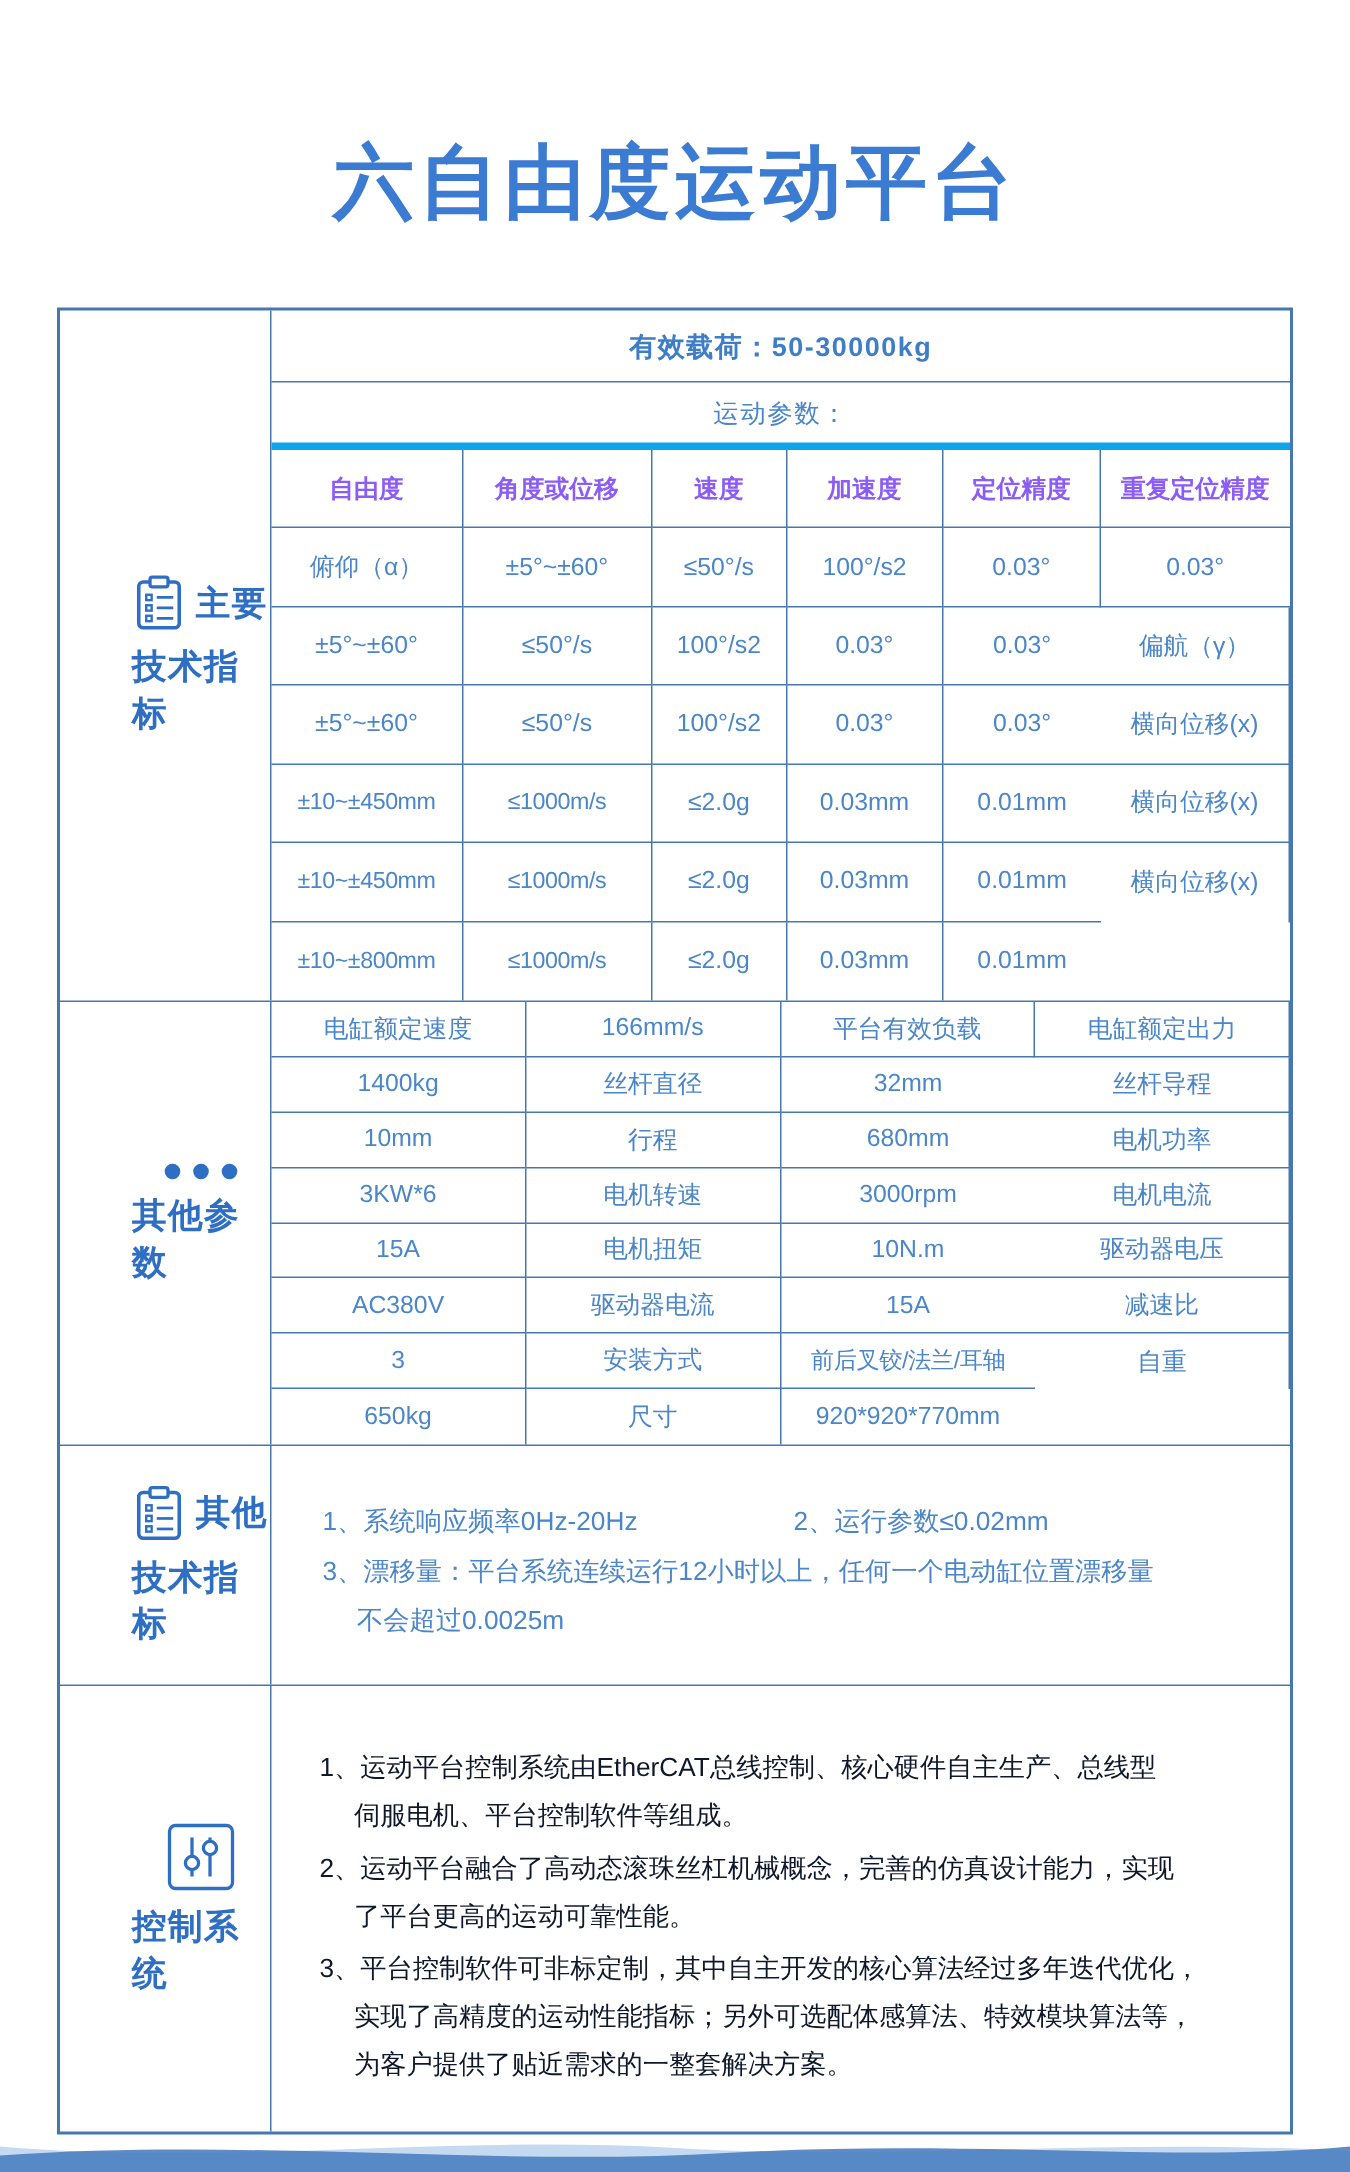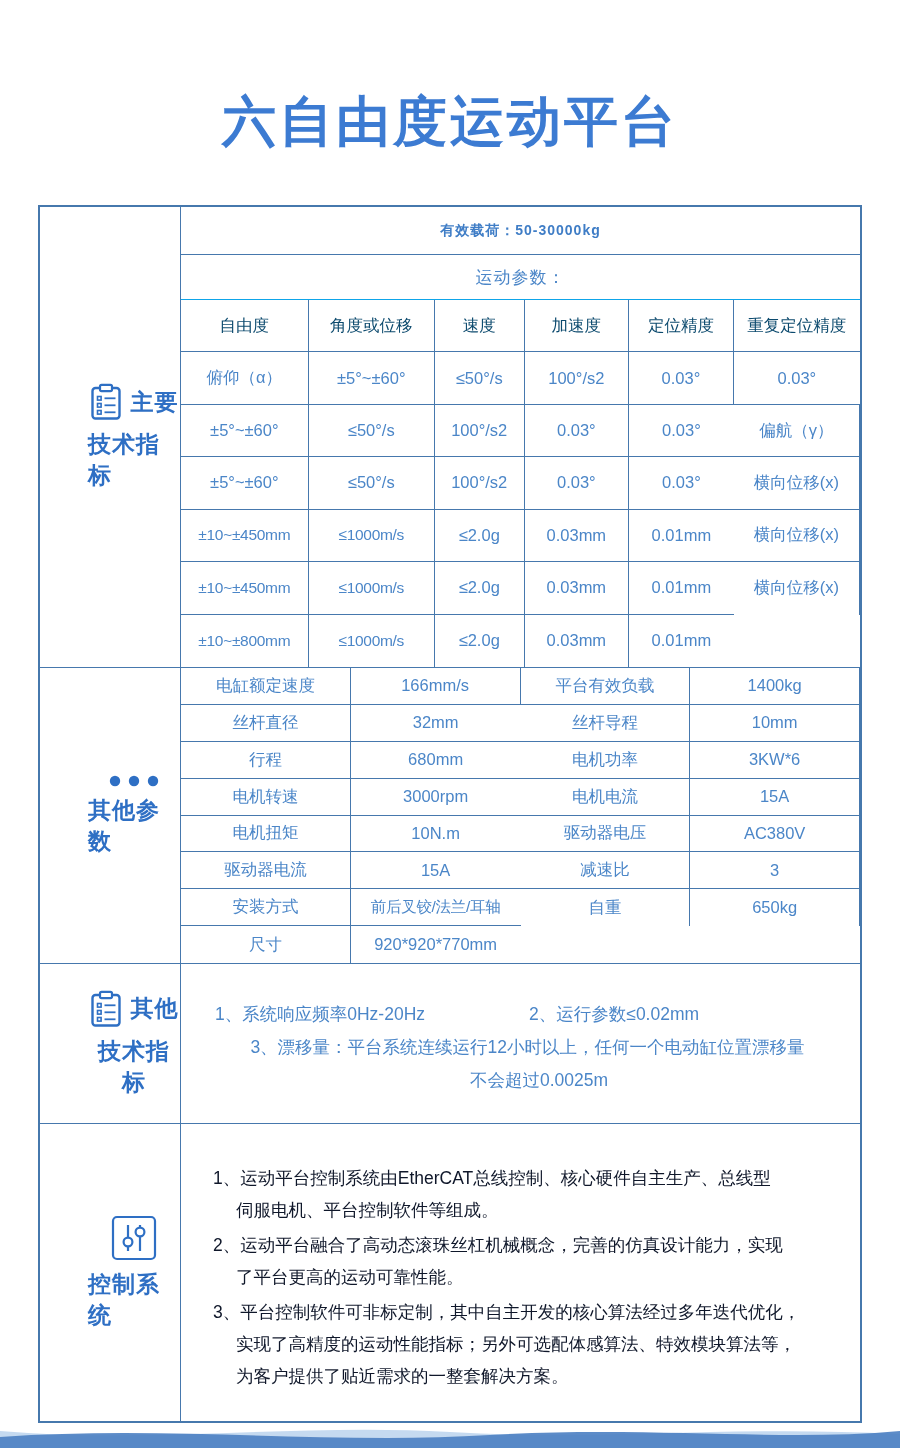--- a/index.html
+++ b/index.html
@@ -10,49 +10,49 @@
   .page-title { text-align:center; margin-top:86px; font-size:54px; font-weight:700;
                 color:#3c7bd2; letter-spacing:3px; }
 
   .spec-table { position:absolute; top:205px; left:38px; width:824px; height:1218px;
                 border:2px solid #4678ad; background:#fff; display:flex; flex-direction:column; }
 
   .section { display:flex; }
   .section + .section { border-top:1px solid #4678ad; }
   .sec-main  { height:460px; }
   .sec-other { height:296px; }
-  .sec-notes { height:160px;text-align:center; }
+  .sec-notes { height:160px; }
   .sec-control { flex:1; }
 
   .label-col { width:141px; flex-shrink:0; border-right:1px solid #4678ad;
                display:flex; flex-direction:column; align-items:center; justify-content:center;padding-left:48px; }
   .label-row { display:flex; align-items:center; gap:9px; }
   .label-text { font-size:23px; font-weight:700; color:#2e6fc4; letter-spacing:1px; }
   .label-stack { margin-top:8px; }
   .icon-wrap { display:flex; align-items:center; justify-content:center; }
 
   .content-col { flex:1; display:flex; flex-direction:column; min-width:0; }
 
   .row-payload { height:48px; border-bottom:1px solid #4678ad; display:flex;
-                 align-items:center; justify-content:center; font-size:14px;
+                 align-items:center; justify-content:center; font-size:18px;
                  font-weight:600; color:#3f7dc6; letter-spacing:1px; }
-  .row-motion  { height:45px; border-bottom:1px solid #0ea5e9; display:flex;
+  .row-motion  { height:45px; border-bottom:5px solid #0ea5e9; display:flex;
                  align-items:center; justify-content:center; font-size:17px;
                  color:#4b86c8; letter-spacing:1px; }
 
   .main-grid { flex:1; display:grid;
                grid-template-columns:18.8% 18.6% 13.2% 15.4% 15.4% 18.6%;
                grid-auto-rows:1fr; }
   .params-grid { height:100%; display:grid;
                  grid-template-columns:25% 25% 25% 25%; grid-auto-rows:1fr; }
 
   .cell { display:flex; align-items:center; justify-content:center; text-align:center;
           border-right:1px solid #4678ad; border-bottom:1px solid #4678ad;
           font-size:16.5px; color:#4b86c8; padding:2px; overflow:hidden; }
-  .cell.head { font-weight:400; color:#0c4a6e;text-align:right; }
+  .cell.head { font-weight:700; color:#8b5cf6;text-align:right; }
   .cell.c-last { border-right:none; }
   .cell.r-last { border-bottom:none; }
   .cell.tight { font-size:15.5px; letter-spacing:-0.3px; }
 
   .notes-body { padding:34px 20px 0 34px; font-size:17.5px; color:#4b86c8; }
   .notes-line { line-height:33px; }
   .notes-line-1 { display:flex; gap:104px; }
   .indent { padding-left:23px; }
 
   .control-body { padding:38px 34px 0 32px; font-size:17.5px; color:#0f172a; }
@@ -152,20 +152,21 @@
         </svg>
       </span>
       <div class="label-text label-stack">其他参数</div>
     </div>
     <div class="content-col">
       <div class="params-grid">
         <div class="cell">电缸额定速度</div>
         <div class="cell">166mm/s</div>
         <div class="cell">平台有效负载</div>
 
+        <div class="cell">电缸额定出力</div>
         <div class="cell">1400kg</div>
         <div class="cell">丝杆直径</div>
         <div class="cell c-last">32mm</div>
 
         <div class="cell">丝杆导程</div>
         <div class="cell">10mm</div>
         <div class="cell">行程</div>
         <div class="cell c-last">680mm</div>
 
         <div class="cell">电机功率</div>

